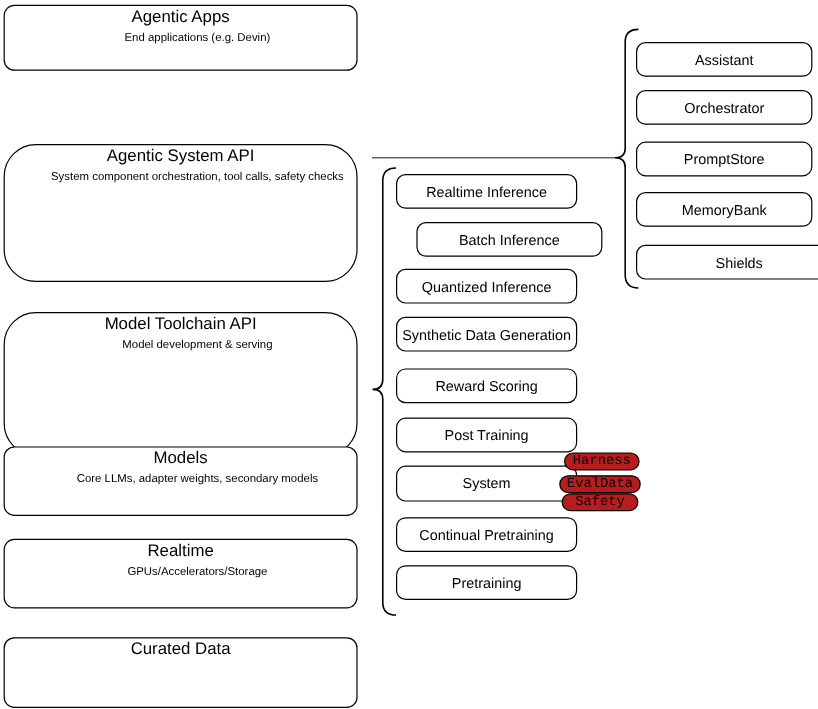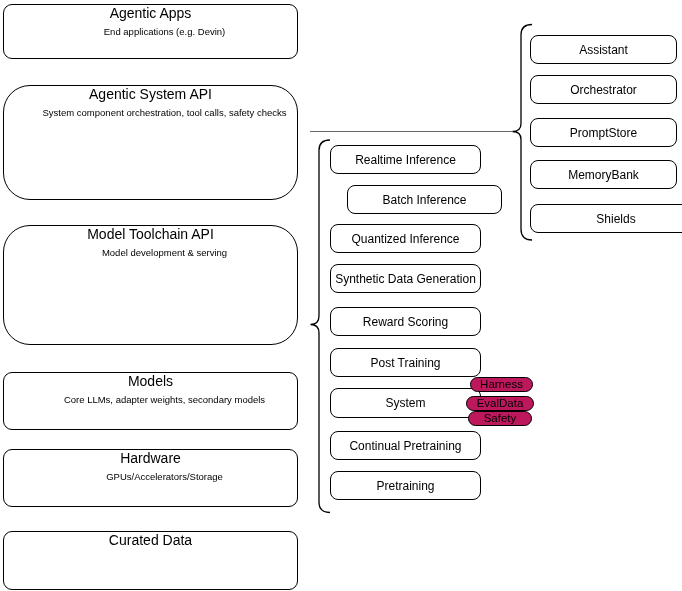--- a/index.html
+++ b/index.html
@@ -30,21 +30,21 @@
     background: #ffffff;
     border: 1.3px solid #000000;
     display: flex;
     flex-direction: column;
     align-items: center;
     justify-content: flex-start;
     text-align: center;
     z-index: 2;
   }
   .node.small { border-radius: 9px; }
-  .node.big   { border-radius: 27px; }
+  .node.big   { border-radius: 27px; margin-top: 35px; }
   .node .title {
     font-size: 14px;
     line-height: 1.25;
     white-space: nowrap;
   }
   .node .subtitle {
     font-size: 9.5px;
     line-height: 1.2;
     margin-top: 3px;
     white-space: nowrap;
@@ -60,30 +60,31 @@
     align-items: center;
     justify-content: center;
     text-align: center;
     font-size: 12px;
     white-space: nowrap;
     z-index: 2;
   }
   .pill {
     position: absolute;
     box-sizing: border-box;
-    background: #be185d;
+    background: #b91c1c;
     border: 1.2px solid #000000;
     border-radius: 999px;
     display: flex;
     align-items: center;
     justify-content: center;
     font-size: 11.5px;
     line-height: 1;
     white-space: nowrap;
     z-index: 4;
+    font-family: Liberation Mono, monospace;
   }
 </style>
 </head>
 <body>
 
 <div class="canvas">
 
   <svg class="overlay" viewBox="0 0 682 591" xmlns="http://www.w3.org/2000/svg">
     <path d="M 310 131.5 L 512.5 131.5" stroke="#666666" stroke-width="1.2" fill="none"></path>
     <path d="M 330 140 Q 319 140 319 150.5 L 319 316 Q 319 324.5 310.5 324.5 Q 319 324.5 319 333 L 319 502 Q 319 512.5 330 512.5" stroke="#000000" stroke-width="1.3" fill="none"></path>
@@ -104,21 +105,21 @@
     <div class="title">Model Toolchain API</div>
     <div class="subtitle">Model development &amp; serving</div>
   </div>
 
   <div class="node small" style="left:3px; top:372px; width:295px; height:58px">
     <div class="title">Models</div>
     <div class="subtitle">Core LLMs, adapter weights, secondary models</div>
   </div>
 
   <div class="node small" style="left:3px; top:449px; width:295px; height:58px">
-    <div class="title">Hardware</div>
+    <div class="title">Realtime</div>
     <div class="subtitle">GPUs/Accelerators/Storage</div>
   </div>
 
   <div class="node small" style="left:3px; top:531px; width:295px; height:59px">
     <div class="title">Curated Data</div>
   </div>
 
   <div class="item" style="left:330px; top:145px; width:151px; height:29px">Realtime Inference</div>
   <div class="item" style="left:347px; top:185px; width:155px; height:29px">Batch Inference</div>
   <div class="item" style="left:330px; top:224px; width:151px; height:29px">Quantized Inference</div>

